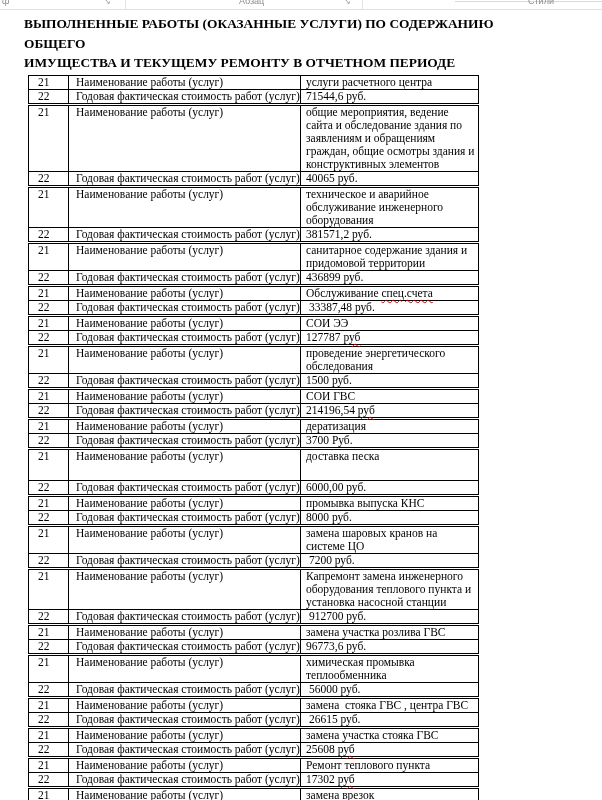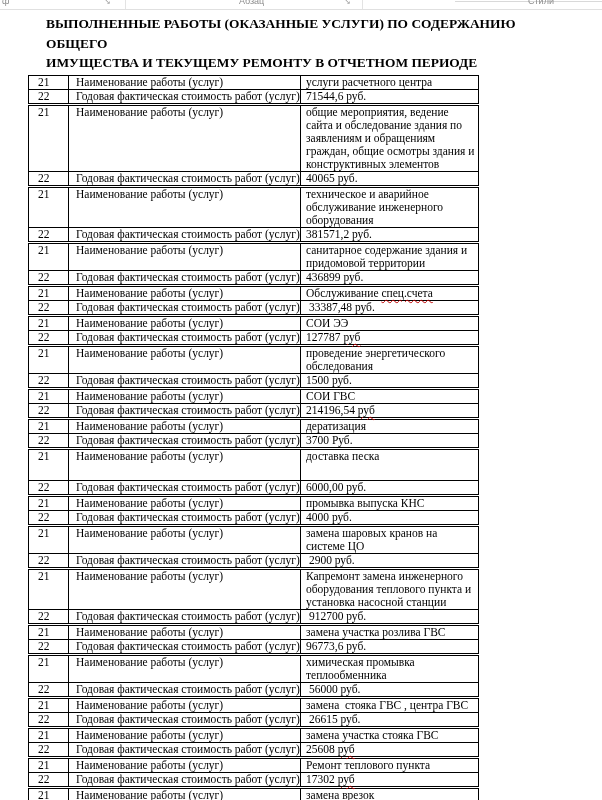--- a/index.html
+++ b/index.html
@@ -22,21 +22,21 @@
     position:absolute;top:-3px;font-size:8px;color:#9a9a9a;
   }
   .ribbon .hairline{
     position:absolute;top:1px;height:1px;background:#d9d9d9;
   }
   .ribbon .vsep{
     position:absolute;top:0;bottom:0;width:1px;background:#e3e3e3;
   }
   
   .doc-title{
-    margin:4px 0 0 46px;width:514px;
+    margin:4px 0 0 24px;width:514px;
     font-weight:bold;font-size:13.4px;line-height:19.5px;
     text-align:left;
   }
   
   table.works{
     border-collapse:collapse;table-layout:fixed;
     margin:2px 0 0 28px;width:450px;
   }
   col.c-code{width:40px;}
   col.c-label{width:232px;}
@@ -189,31 +189,31 @@
           <td class="cell value"><span>6000,00 руб.</span></td>
         </tr>
         <tr class="group-start">
           <td class="cell code">21</td>
           <td class="cell label">Наименование работы (услуг)</td>
           <td class="cell value"><span>промывка выпуска КНС</span></td>
         </tr>
         <tr>
           <td class="cell code">22</td>
           <td class="cell label">Годовая фактическая стоимость работ (услуг)</td>
-          <td class="cell value"><span>4000 руб.</span></td>
+          <td class="cell value"><span>8000 руб.</span></td>
         </tr>
         <tr class="group-start">
           <td class="cell code">21</td>
           <td class="cell label">Наименование работы (услуг)</td>
           <td class="cell value"><span>замена шаровых кранов на системе ЦО</span></td>
         </tr>
         <tr>
           <td class="cell code">22</td>
           <td class="cell label">Годовая фактическая стоимость работ (услуг)</td>
-          <td class="cell value"><span> 2900 руб.</span></td>
+          <td class="cell value"><span> 7200 руб.</span></td>
         </tr>
         <tr class="group-start">
           <td class="cell code">21</td>
           <td class="cell label">Наименование работы (услуг)</td>
           <td class="cell value"><span>Капремонт замена инженерного оборудования теплового пункта и установка насосной станции</span></td>
         </tr>
         <tr>
           <td class="cell code">22</td>
           <td class="cell label">Годовая фактическая стоимость работ (услуг)</td>
           <td class="cell value"><span> 912700 руб.</span></td>

